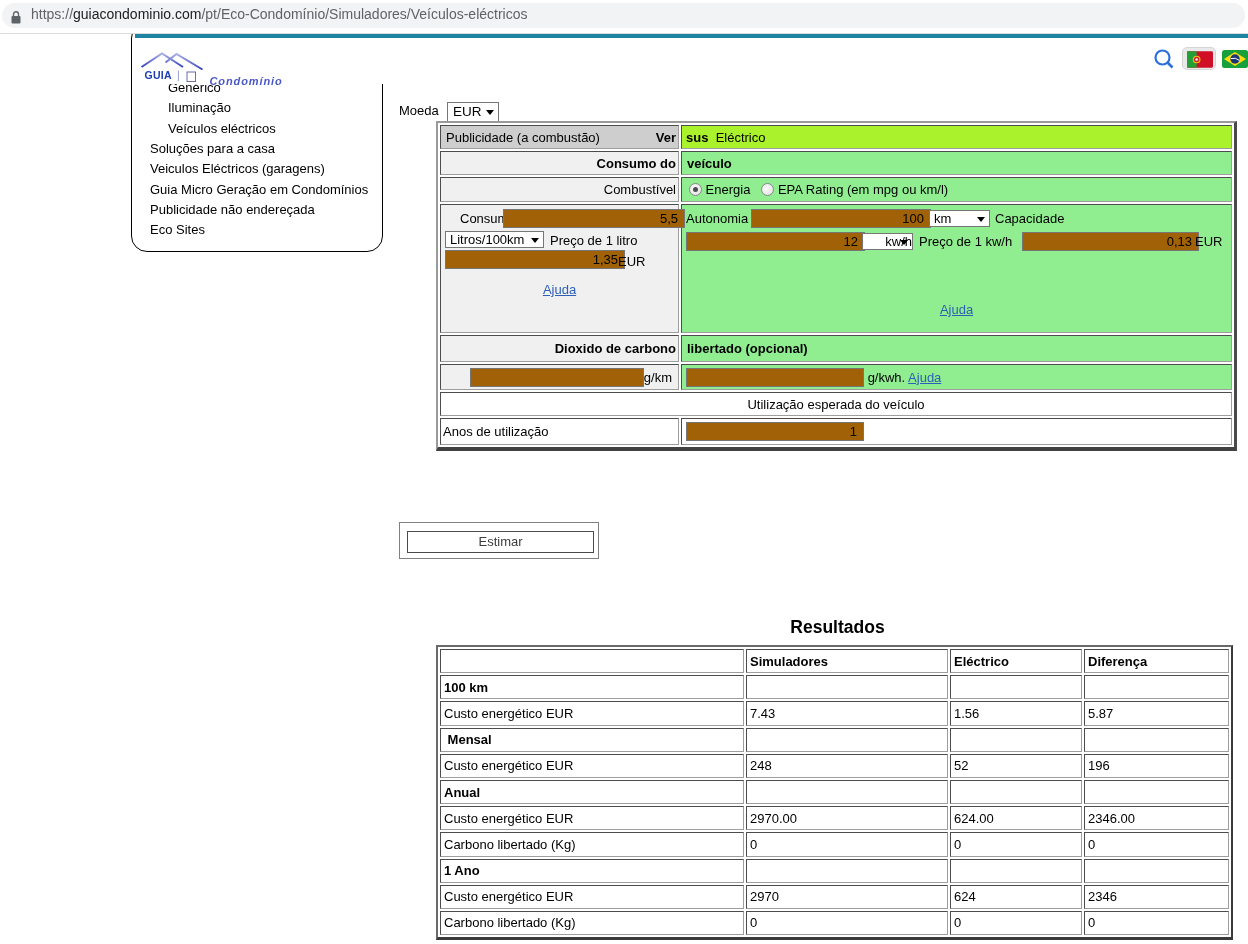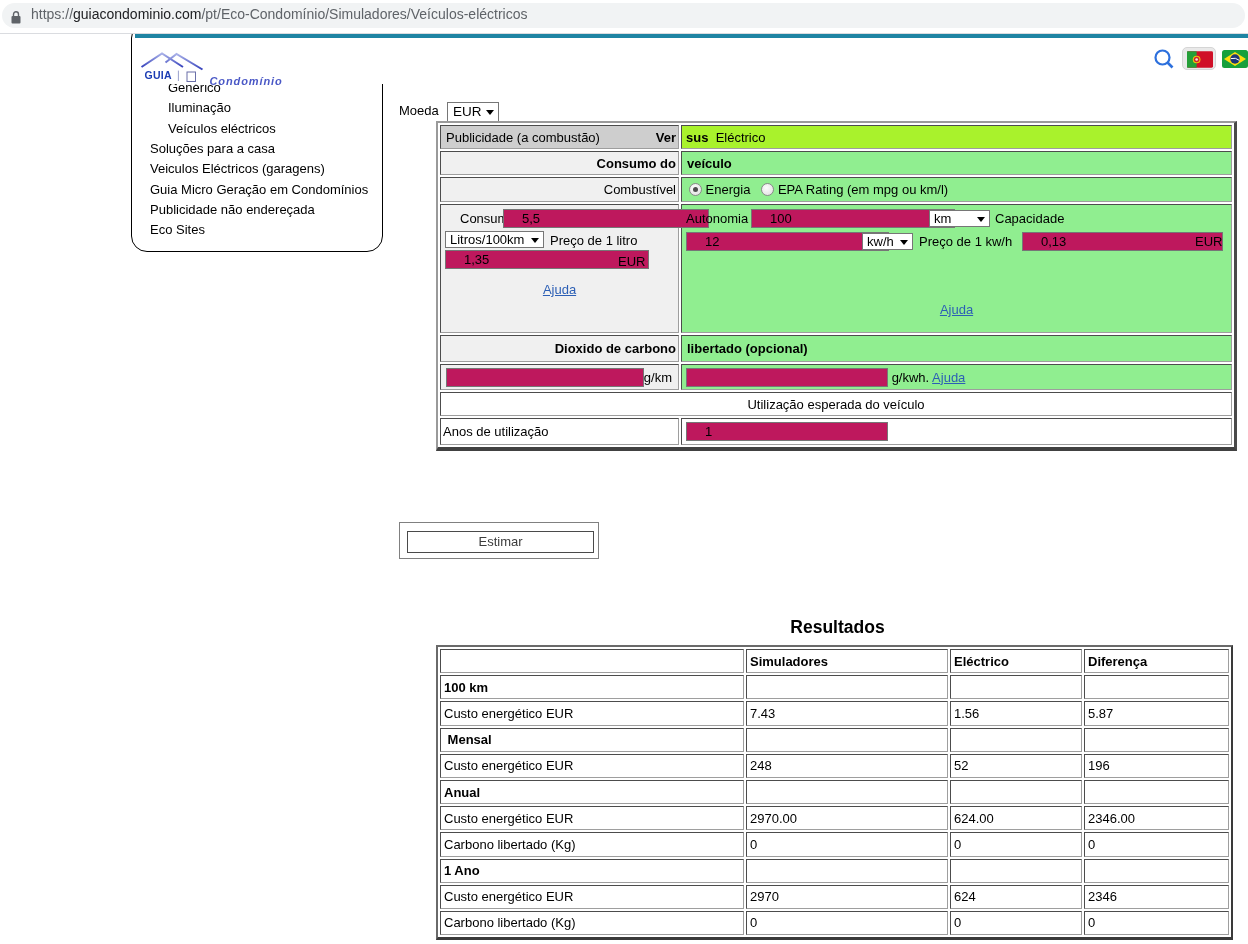--- a/index.html
+++ b/index.html
@@ -52,22 +52,22 @@
   border-right:3px solid #4a4a4a; border-bottom:4px solid #414141; }
 #t1 td { border:1px solid #9e9e9e; border-top-color:#4c4c4c;
   border-left-color:#4c4c4c; font-size:13px; padding:0 2px; vertical-align:middle; }
 td.gy { background:#a9f22c; }
 td.gn { background:#90ee90; }
 td.g1 { background:#cecece; }
 td.g2 { background:#f0f0f0; }
 .ar { text-align:right; }
 a.aj { color:#2c5fb5; text-decoration:underline; }
 
-input.ti { border:1px solid #767676; background:#be185d; height:17px;
-  font-size:13px; font-family:"Liberation Sans",sans-serif; padding:0 18px; }
+input.ti { border:1px solid #767676; background:#a16207; height:17px;
+  font-size:13px; font-family:"Liberation Sans",sans-serif; padding:0 6px;text-align:right; }
 
 
 #estbox { position:absolute; left:399px; top:522px; width:198px; height:35px;
   border:1px solid #808080; z-index:4; }
 #estbtn { position:absolute; left:7px; top:8px; width:185px; height:18px;
   border:1px solid #4a4a4a; background:#fff; text-align:center; font-size:13px;
   color:#3c3c3c; padding-top:2px; }
 
 
 #resh { position:absolute; left:439px; top:617px; width:797px; text-align:center;
@@ -181,21 +181,21 @@
         <div style="position:absolute;left:0;top:77px;width:100%;text-align:center;"><a class="aj" href="#">Ajuda</a></div>
       </div>
     </td>
     <td class="gn" style="vertical-align:top;padding:0;">
       <div style="position:relative;width:100%;height:100%;">
         <div style="position:absolute;left:4px;top:6px;">Autonomia</div>
         <input class="ti" style="position: absolute; left: 69px; top: 4px; width: 166px;" value="100">
         <span class="fsel" style="position:absolute;left:247px;top:5px;width:59px;height:15px;line-height:15px;"><span style="padding-left:4px;">km</span><span class="arr"></span></span>
         <div style="position:absolute;left:313px;top:6px;">Capacidade</div>
         <input class="ti" style="position: absolute; left: 4px; top: 27px; width: 165px;" value="12">
-        <span class="fsel" style="position:absolute;left:180px;top:28px;width:49px;height:15px;line-height:15px;"><span style="padding-left:4px;">kw/h</span><span class="arr"></span></span>
+        <span class="fsel" style="position:absolute;left:180px;top:28px;width:49px;height:15px;line-height:15px;text-align:right;"><span style="padding-left:4px;">kw/h</span><span class="arr"></span></span>
         <div style="position:absolute;left:237px;top:29px;">Preço de 1 kw/h</div>
         <input class="ti" style="position: absolute; left: 340px; top: 27px; width: 163px;" value="0,13">
         <div style="position:absolute;left:513px;top:29px;">EUR</div>
         <div style="position:absolute;left:0;top:97px;width:100%;text-align:center;"><a class="aj" href="#">Ajuda</a></div>
       </div>
     </td>
   </tr>
   <tr>
     <td class="g2 ar" style="height:25px;"><b>Dioxido de carbono</b></td>
     <td class="gn" style="padding-left:5px;"><b>libertado (opcional)</b></td>

